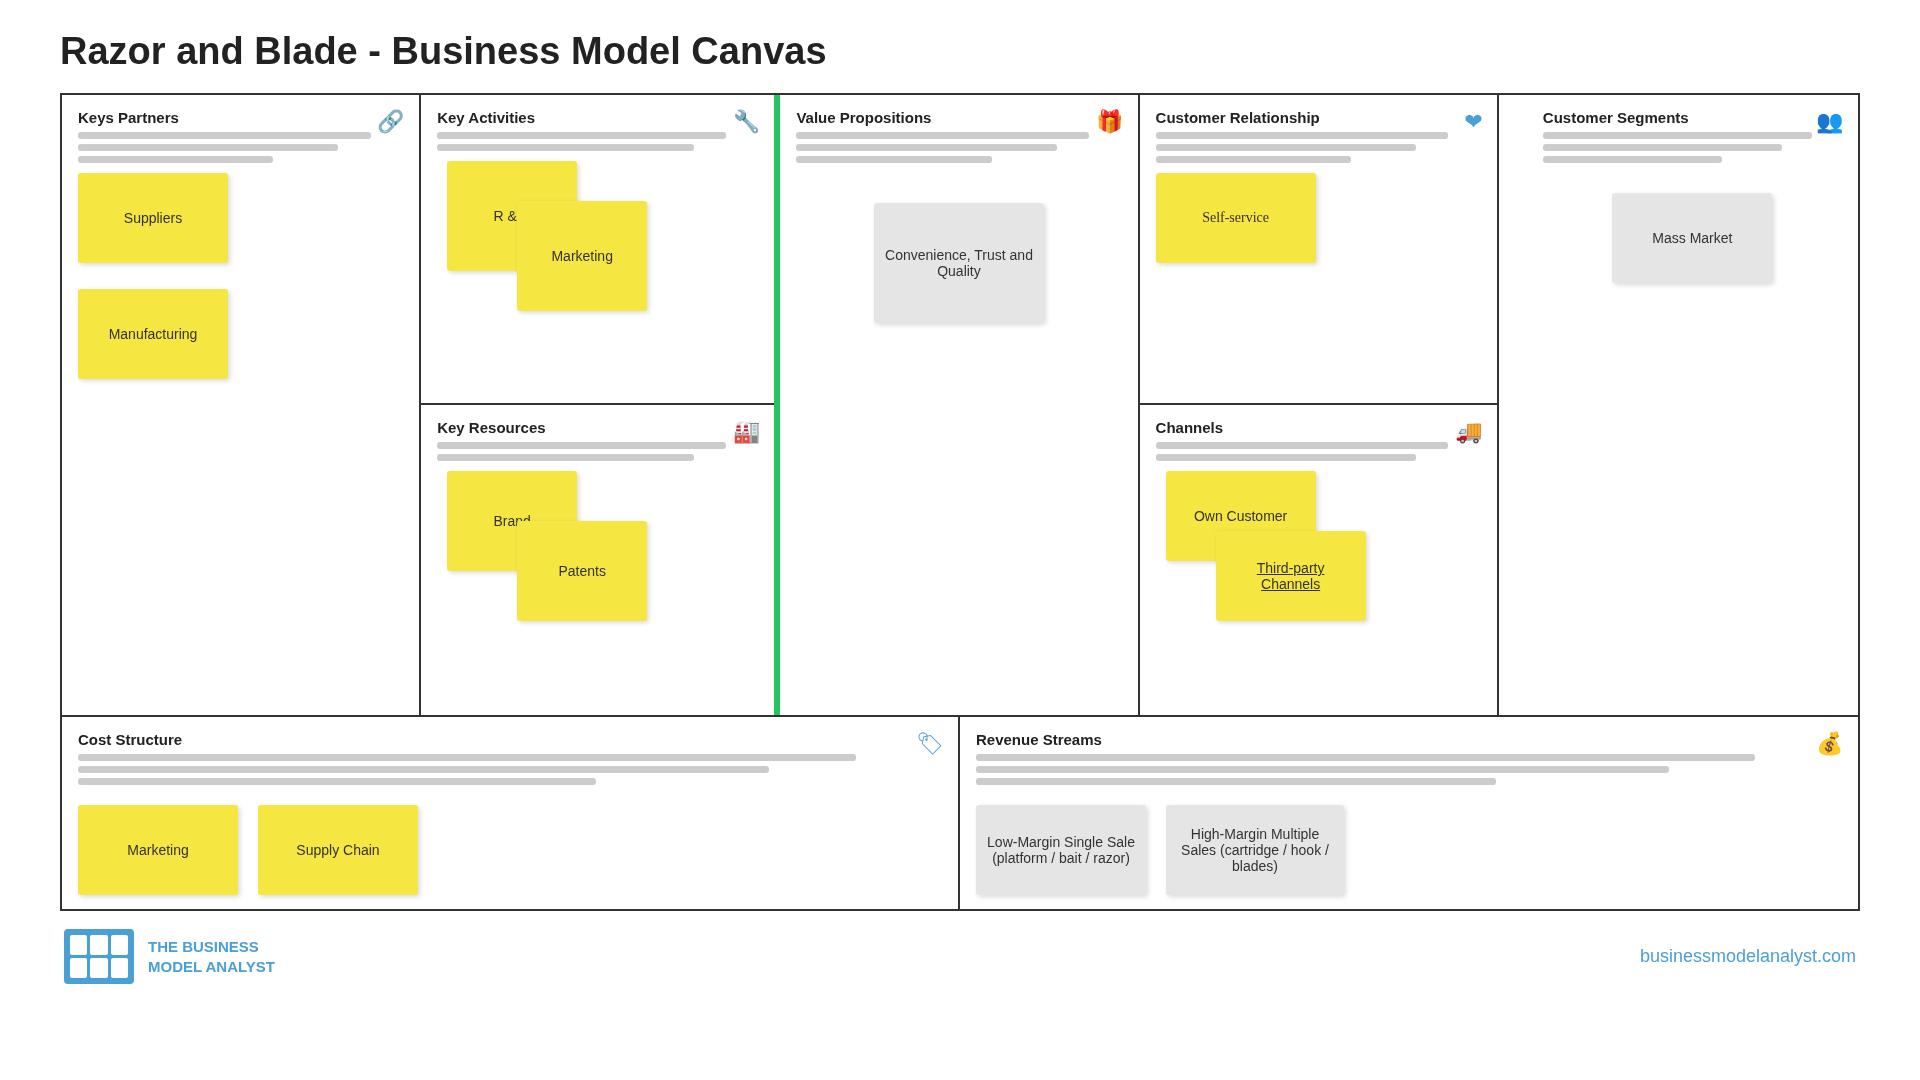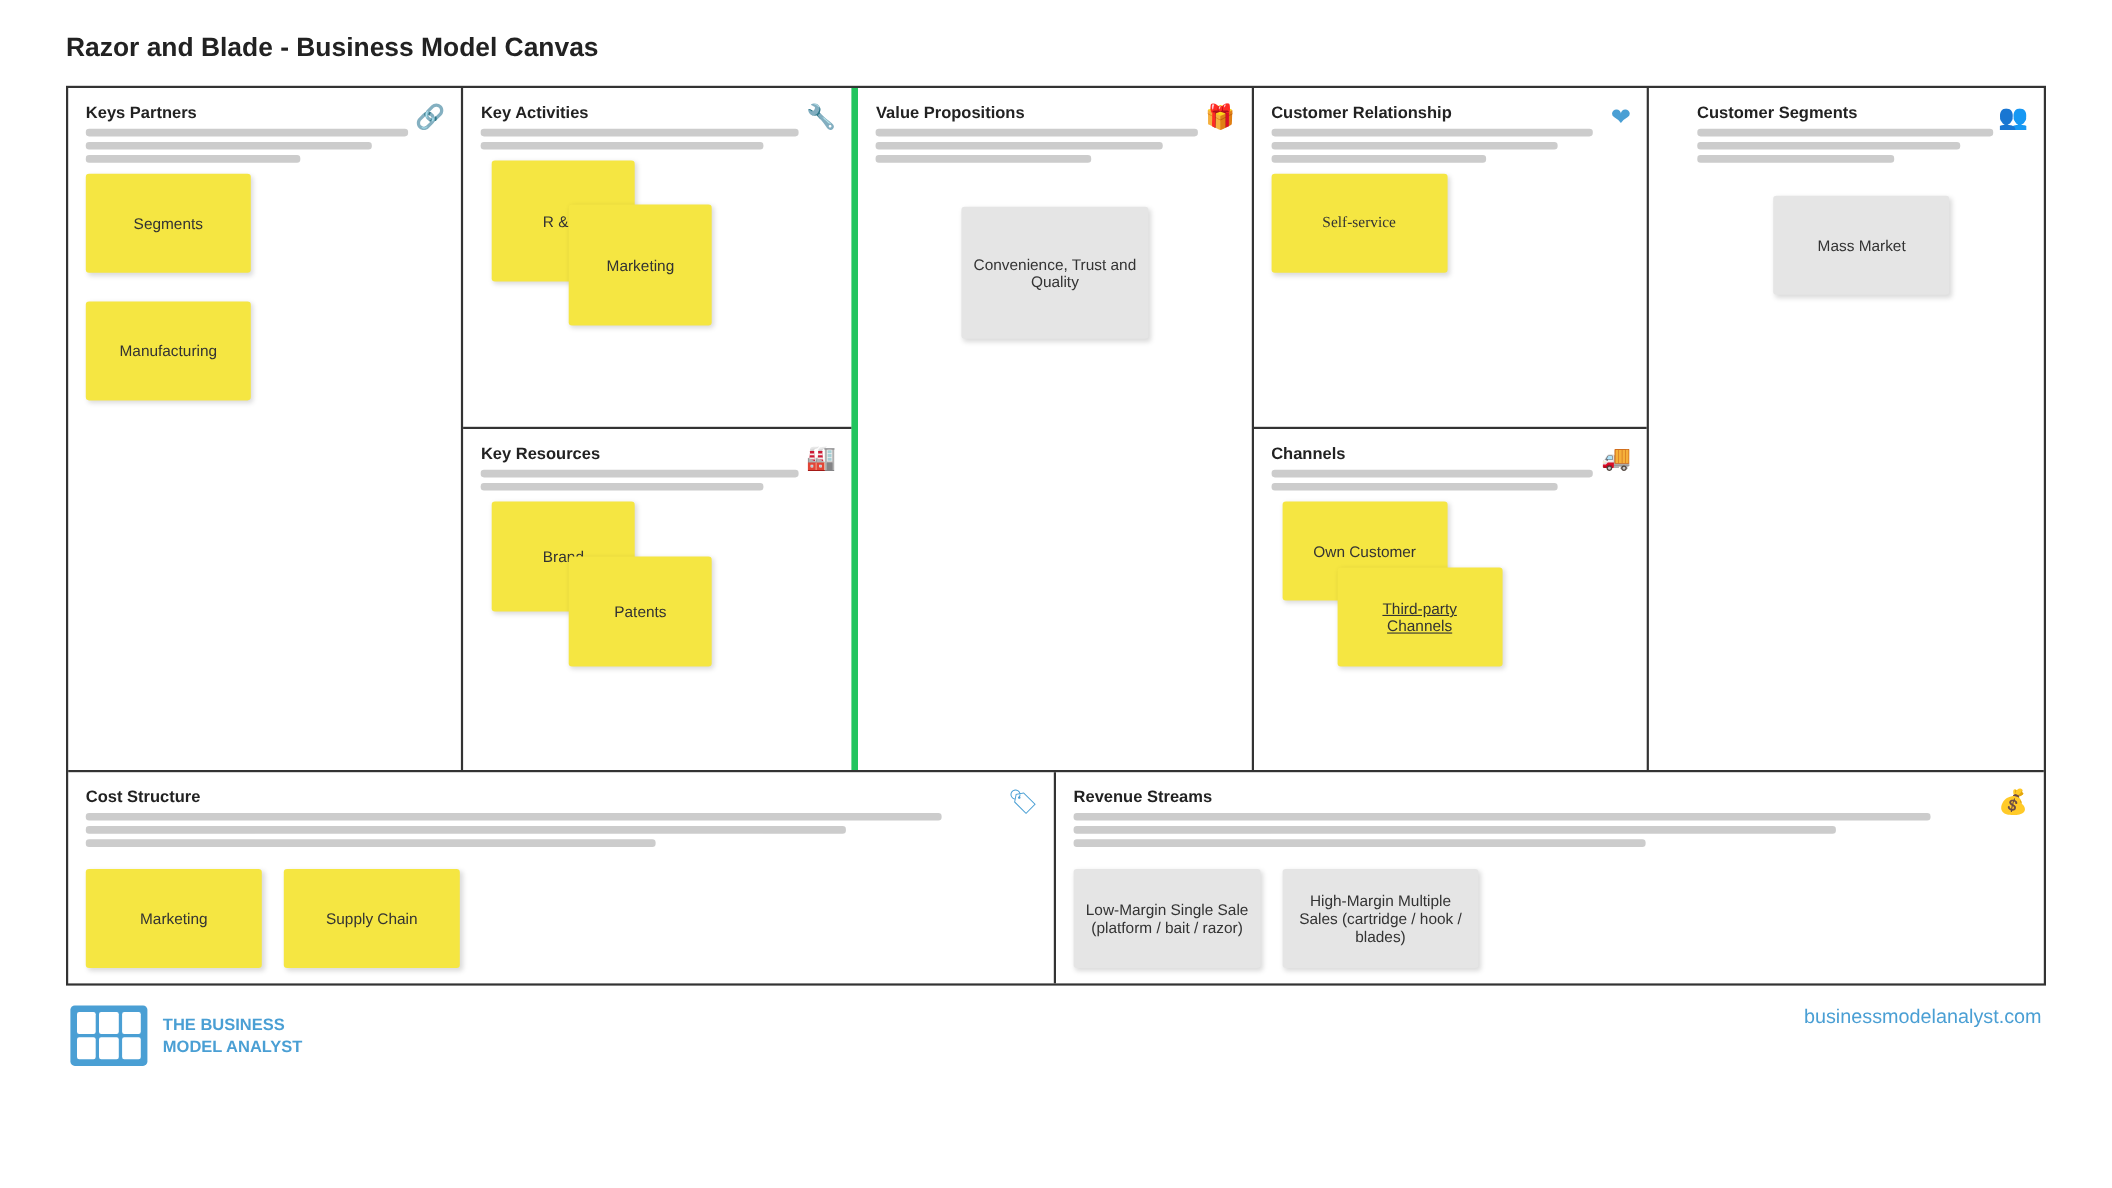--- a/index.html
+++ b/index.html
@@ -5,21 +5,21 @@
     * { box-sizing: border-box; margin: 0; padding: 0; }
     body {
       background: #ffffff;
       font-family: 'Arial', sans-serif;
       width: 1920px;
       height: 1080px;
       overflow: hidden;
       padding: 30px 60px;
     }
     h1 {
-      font-size: 24px;
+      font-size: 38px;
       font-weight: 700;
       color: #222;
       margin-bottom: 20px;
     }
     .canvas-container {
       border: 2px solid #333;
       display: grid;
       grid-template-rows: auto auto;
       width: 100%;
     }
@@ -239,20 +239,21 @@
       padding: 14px 16px;
       position: relative;
       min-height: 310px;
     }
 
     .icon-blue { color: #4a9fd4; }
 
     
     .footer {
       display: flex;
+      align-items: center;
       justify-content: space-between;
       margin-top: 18px;
       padding: 0 4px;
     }
     .footer-left {
       display: flex;
       align-items: center;
       gap: 14px;
     }
     .footer-logo {
@@ -293,21 +294,21 @@
 
     <div class="cell">
       <div class="cell-title">Keys Partners</div>
       <div class="cell-icon icon-blue">🔗</div>
       <div class="text-lines">
         <div class="text-line long"></div>
         <div class="text-line medium"></div>
         <div class="text-line short"></div>
       </div>
       <div class="keys-partners-stickies">
-        <div class="sticky-yellow suppliers-sticky">Segments</div>
+        <div class="sticky-yellow suppliers-sticky">Suppliers</div>
         <div class="sticky-yellow manufacturing-sticky">Manufacturing</div>
       </div>
     </div>
 
     <div class="key-act-res-cell">
 
       <div class="key-act-inner">
         <div class="cell-title">Key Activities</div>
         <div class="cell-icon icon-blue">🔧</div>
         <div class="text-lines">

